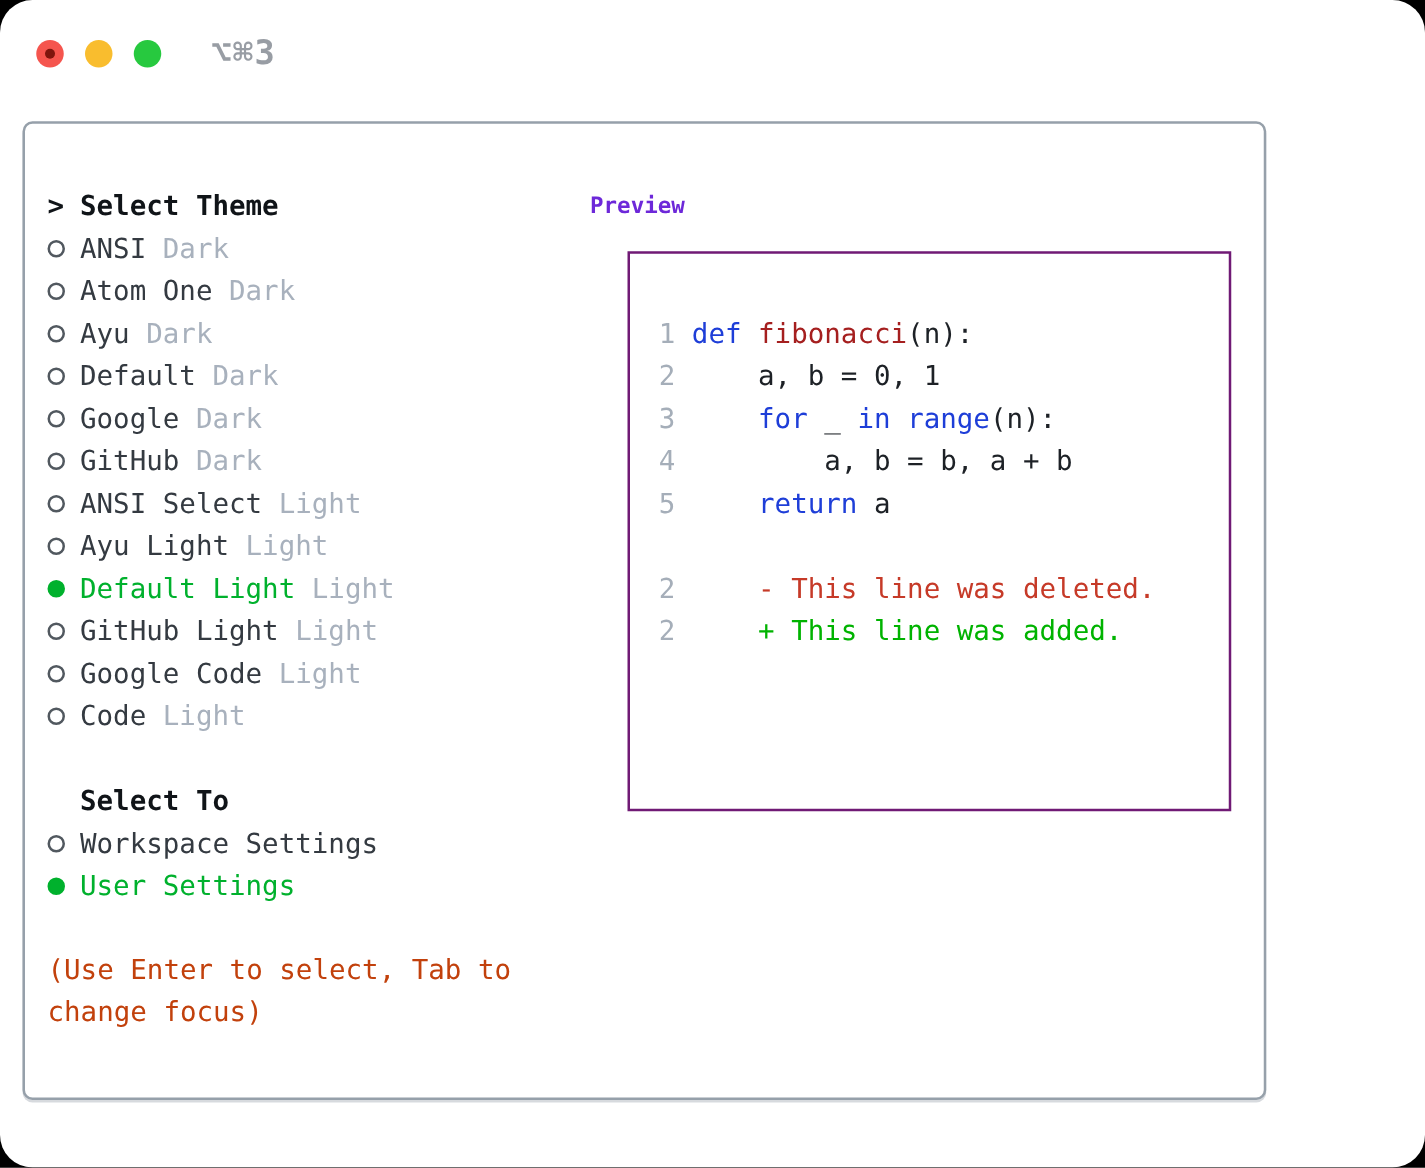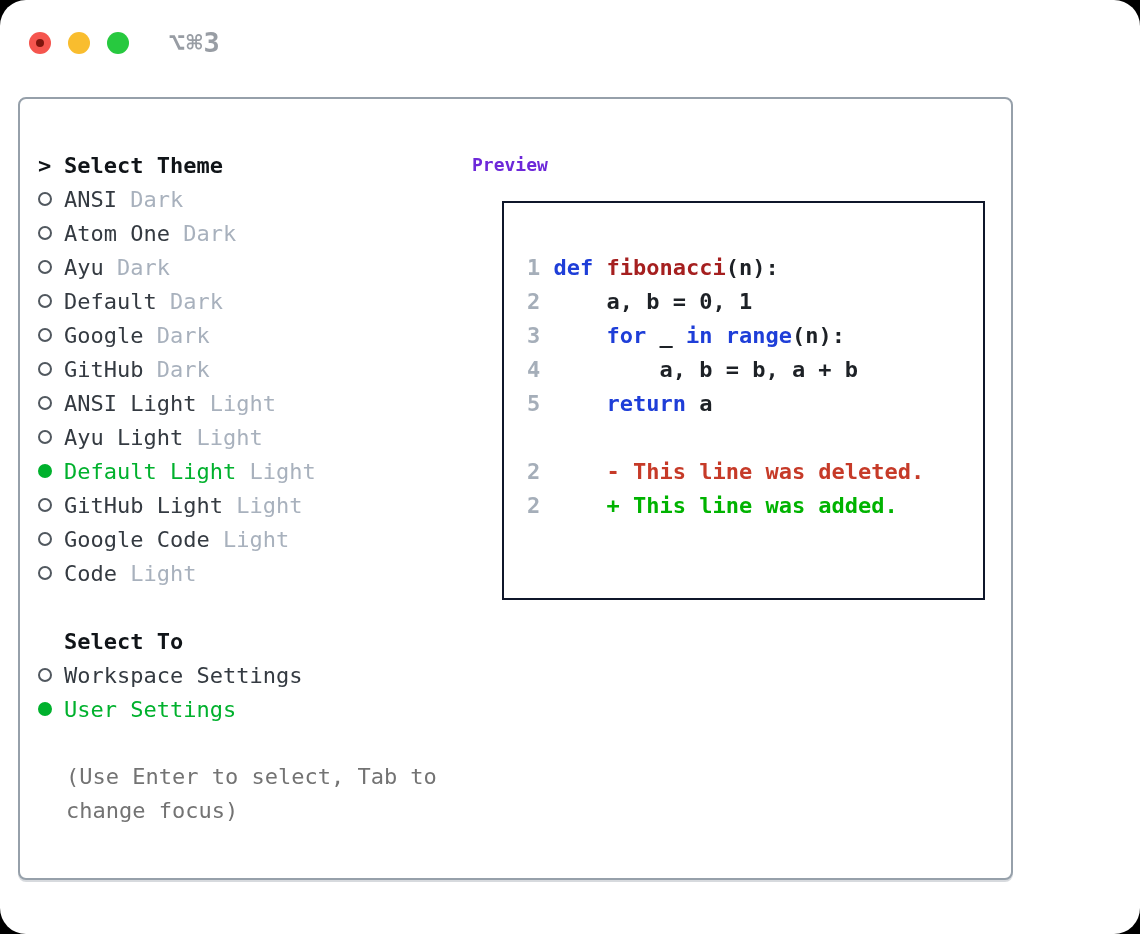--- a/index.html
+++ b/index.html
@@ -27,27 +27,27 @@
   .row{display:flex;align-items:center;height:34px;white-space:pre;}
   .mark{width:26px;display:flex;align-items:center;flex:none;}
   .dot{width:14px;height:14px;border:2px solid #51585f;border-radius:50%;box-sizing:border-box;}
   .dot.sel{background:var(--green);border-color:var(--green);}
   .prompt{font-weight:bold;color:#101418;}
   .heading{font-weight:bold;color:#101418;}
   .name{color:#343a41;}
   .name.sel{color:var(--green);}
   .suffix{color:#a8b1bd;margin-left:1ch;}
   .spacer{height:34px;}
-  .help-line{height:34px;line-height:34px;color:#737373;white-space:pre;margin-left:28px;}
+  .help-line{height:34px;line-height:34px;color:#c2410c;white-space:pre;}
   
   .preview-heading{position:absolute;left:452px;top:49px;height:34px;line-height:34px;font-size:18px;font-weight:bold;color:#6d28d9;}
   .preview-box{
-    position:absolute;left:482px;top:102px;width:483px;height:399px;
-    box-sizing:border-box;border:2px solid #0f172a;background:#fff;
-    padding:48px 0 0 23px;overflow:hidden;font-weight:bold;
+    position:absolute;left:482px;top:102px;width:483px;height:448px;
+    box-sizing:border-box;border:2px solid #701a75;background:#fff;
+    padding:48px 0 0 23px;overflow:hidden;
   }
   .pline{height:34px;line-height:34px;font-size:22px;white-space:pre;}
   .ln{display:inline-block;width:1ch;margin-right:1ch;color:#a5aeb9;}
   .kw{color:var(--kw);}
   .fn{color:var(--fn);}
   .pl{color:#1d2126;}
   .ctx{color:#8d939b;}
   .del{color:var(--del);}
   .add{color:var(--add);}
 </style>
@@ -69,21 +69,21 @@
       <div class="row">
         <span class="mark prompt">&gt;</span><span class="heading">Select Theme</span>
       </div>
       <div id="theme-list">
           <div class="row"><span class="mark"><span class="dot"></span></span><span class="name">ANSI</span><span class="suffix">Dark</span></div>
           <div class="row"><span class="mark"><span class="dot"></span></span><span class="name">Atom One</span><span class="suffix">Dark</span></div>
           <div class="row"><span class="mark"><span class="dot"></span></span><span class="name">Ayu</span><span class="suffix">Dark</span></div>
           <div class="row"><span class="mark"><span class="dot"></span></span><span class="name">Default</span><span class="suffix">Dark</span></div>
           <div class="row"><span class="mark"><span class="dot"></span></span><span class="name">Google</span><span class="suffix">Dark</span></div>
           <div class="row"><span class="mark"><span class="dot"></span></span><span class="name">GitHub</span><span class="suffix">Dark</span></div>
-          <div class="row"><span class="mark"><span class="dot"></span></span><span class="name">ANSI Light</span><span class="suffix">Light</span></div>
+          <div class="row"><span class="mark"><span class="dot"></span></span><span class="name">ANSI Select</span><span class="suffix">Light</span></div>
           <div class="row"><span class="mark"><span class="dot"></span></span><span class="name">Ayu Light</span><span class="suffix">Light</span></div>
           <div class="row"><span class="mark"><span class="dot sel"></span></span><span class="name sel">Default Light</span><span class="suffix">Light</span></div>
           <div class="row"><span class="mark"><span class="dot"></span></span><span class="name">GitHub Light</span><span class="suffix">Light</span></div>
           <div class="row"><span class="mark"><span class="dot"></span></span><span class="name">Google Code</span><span class="suffix">Light</span></div>
           <div class="row"><span class="mark"><span class="dot"></span></span><span class="name">Code</span><span class="suffix">Light</span></div>
         </div>
 
       <div class="spacer"></div>
 
       <div class="row">

